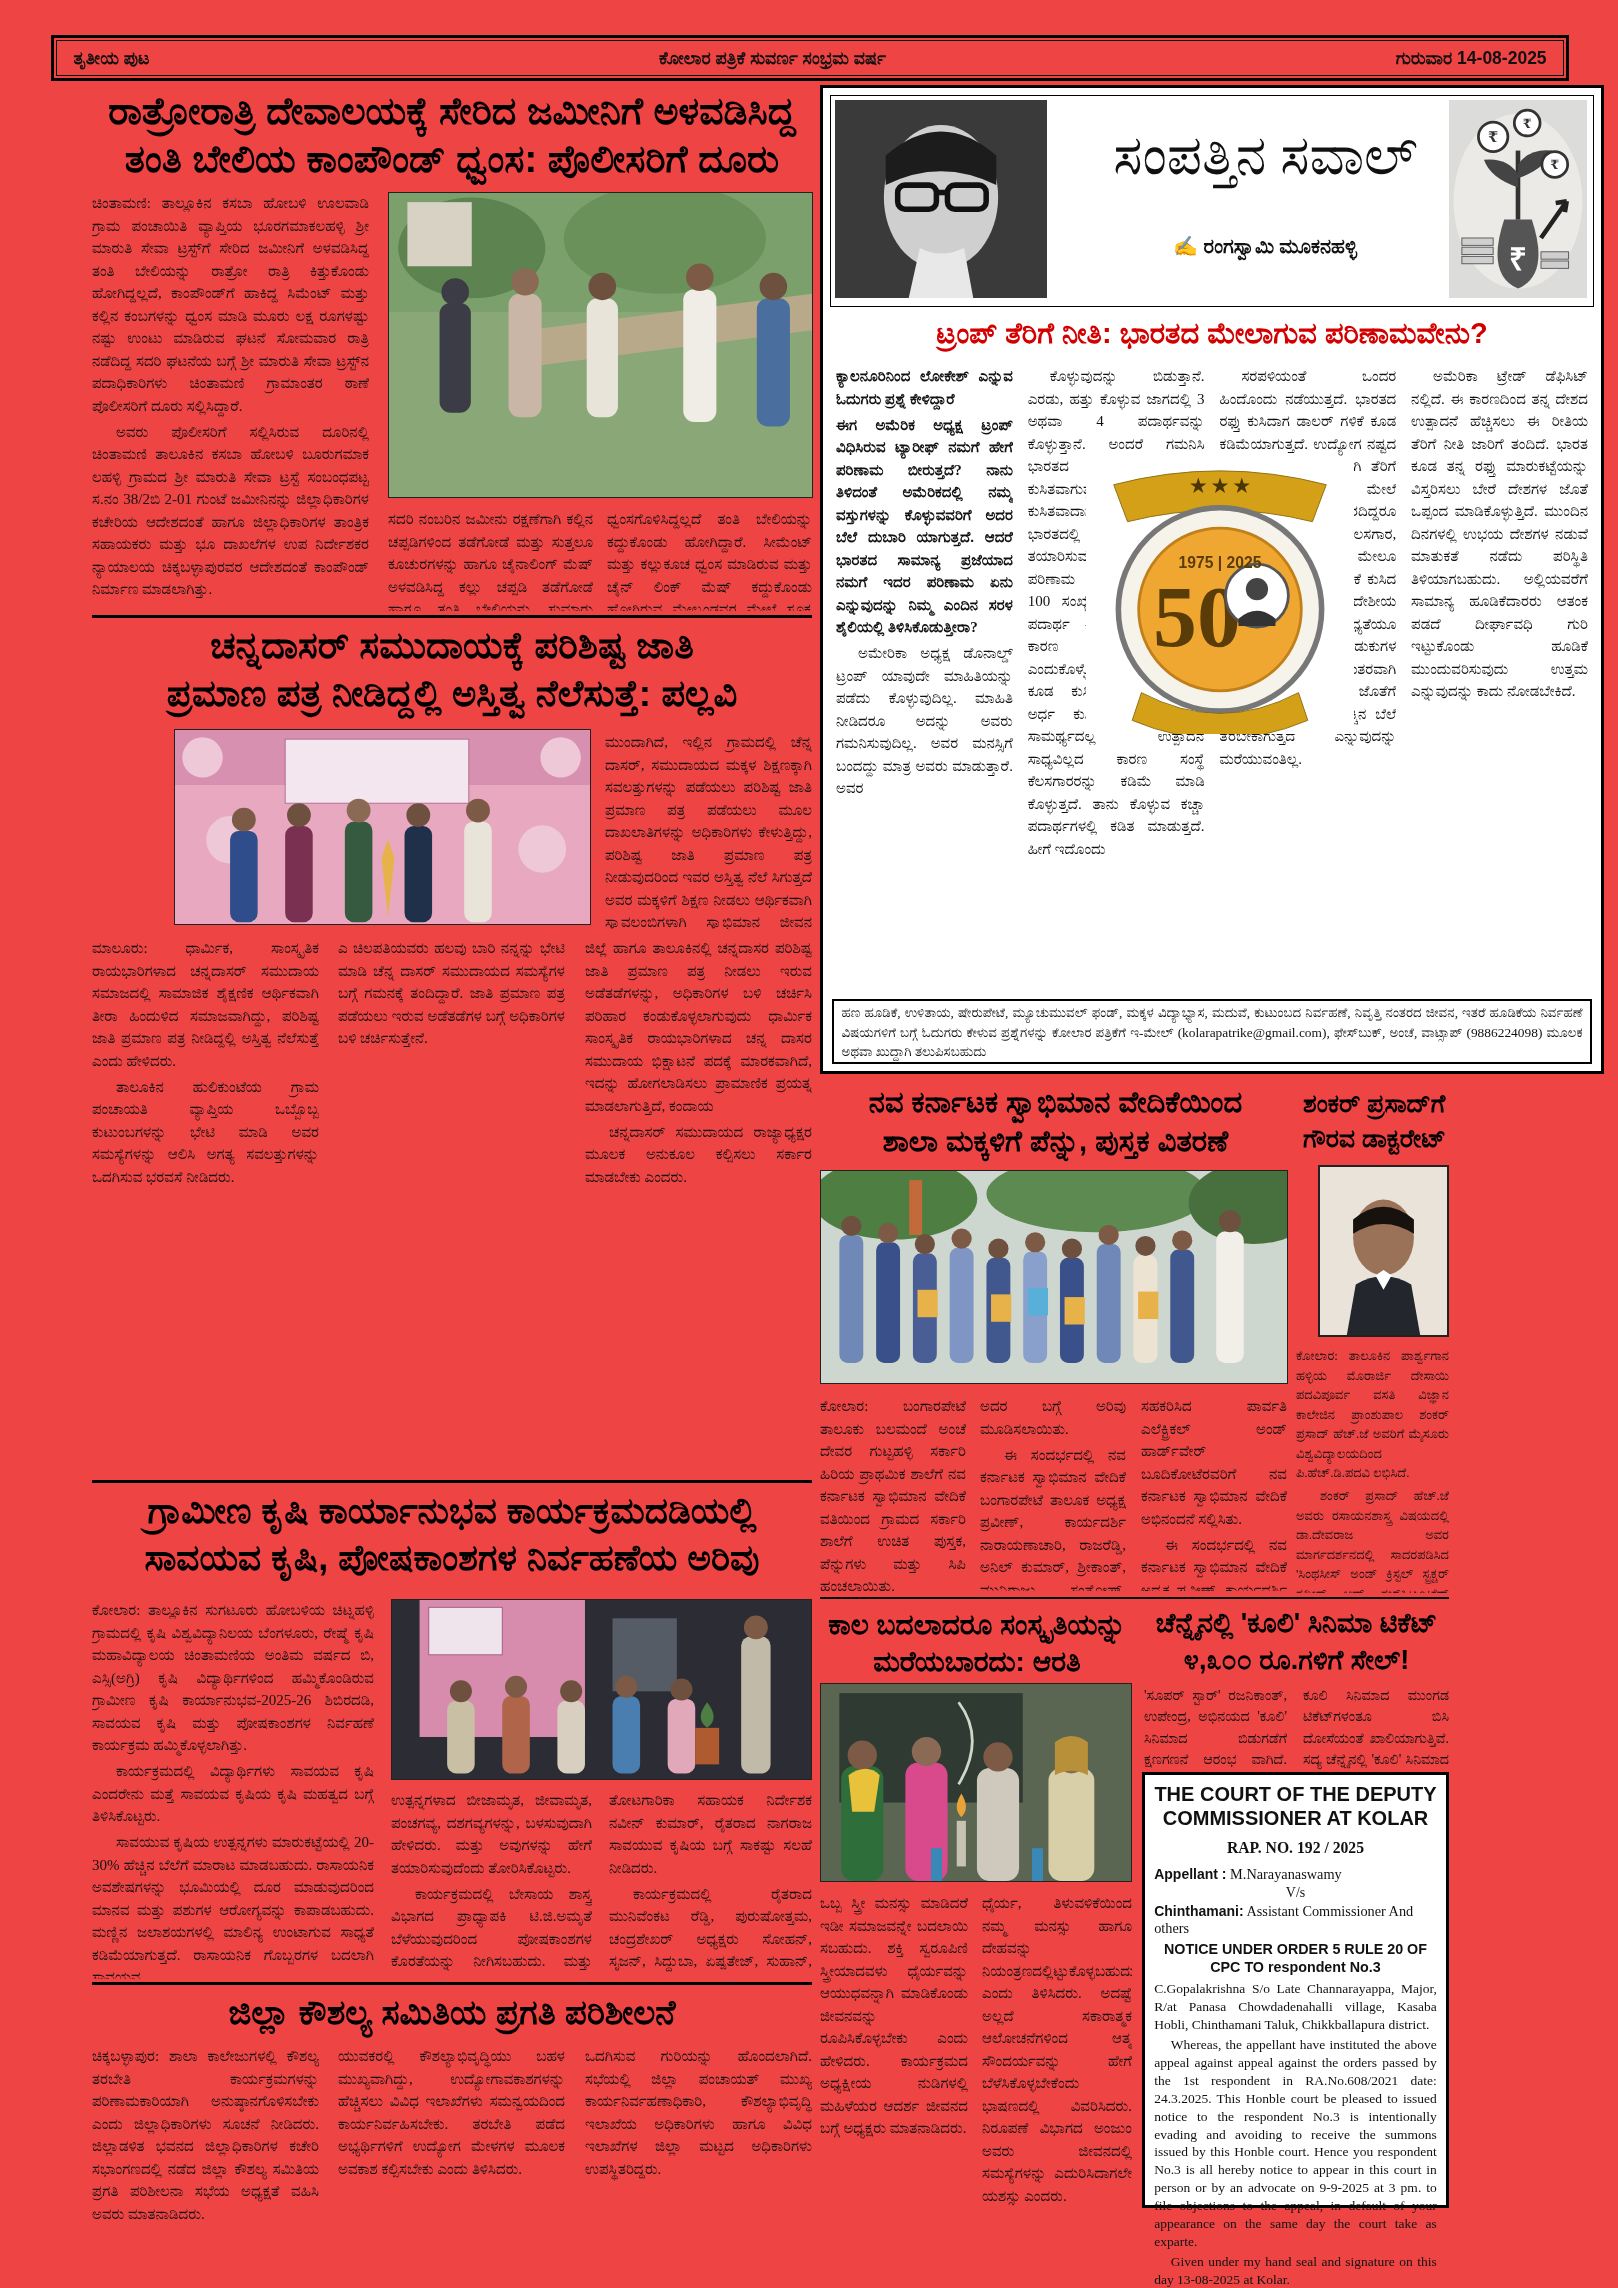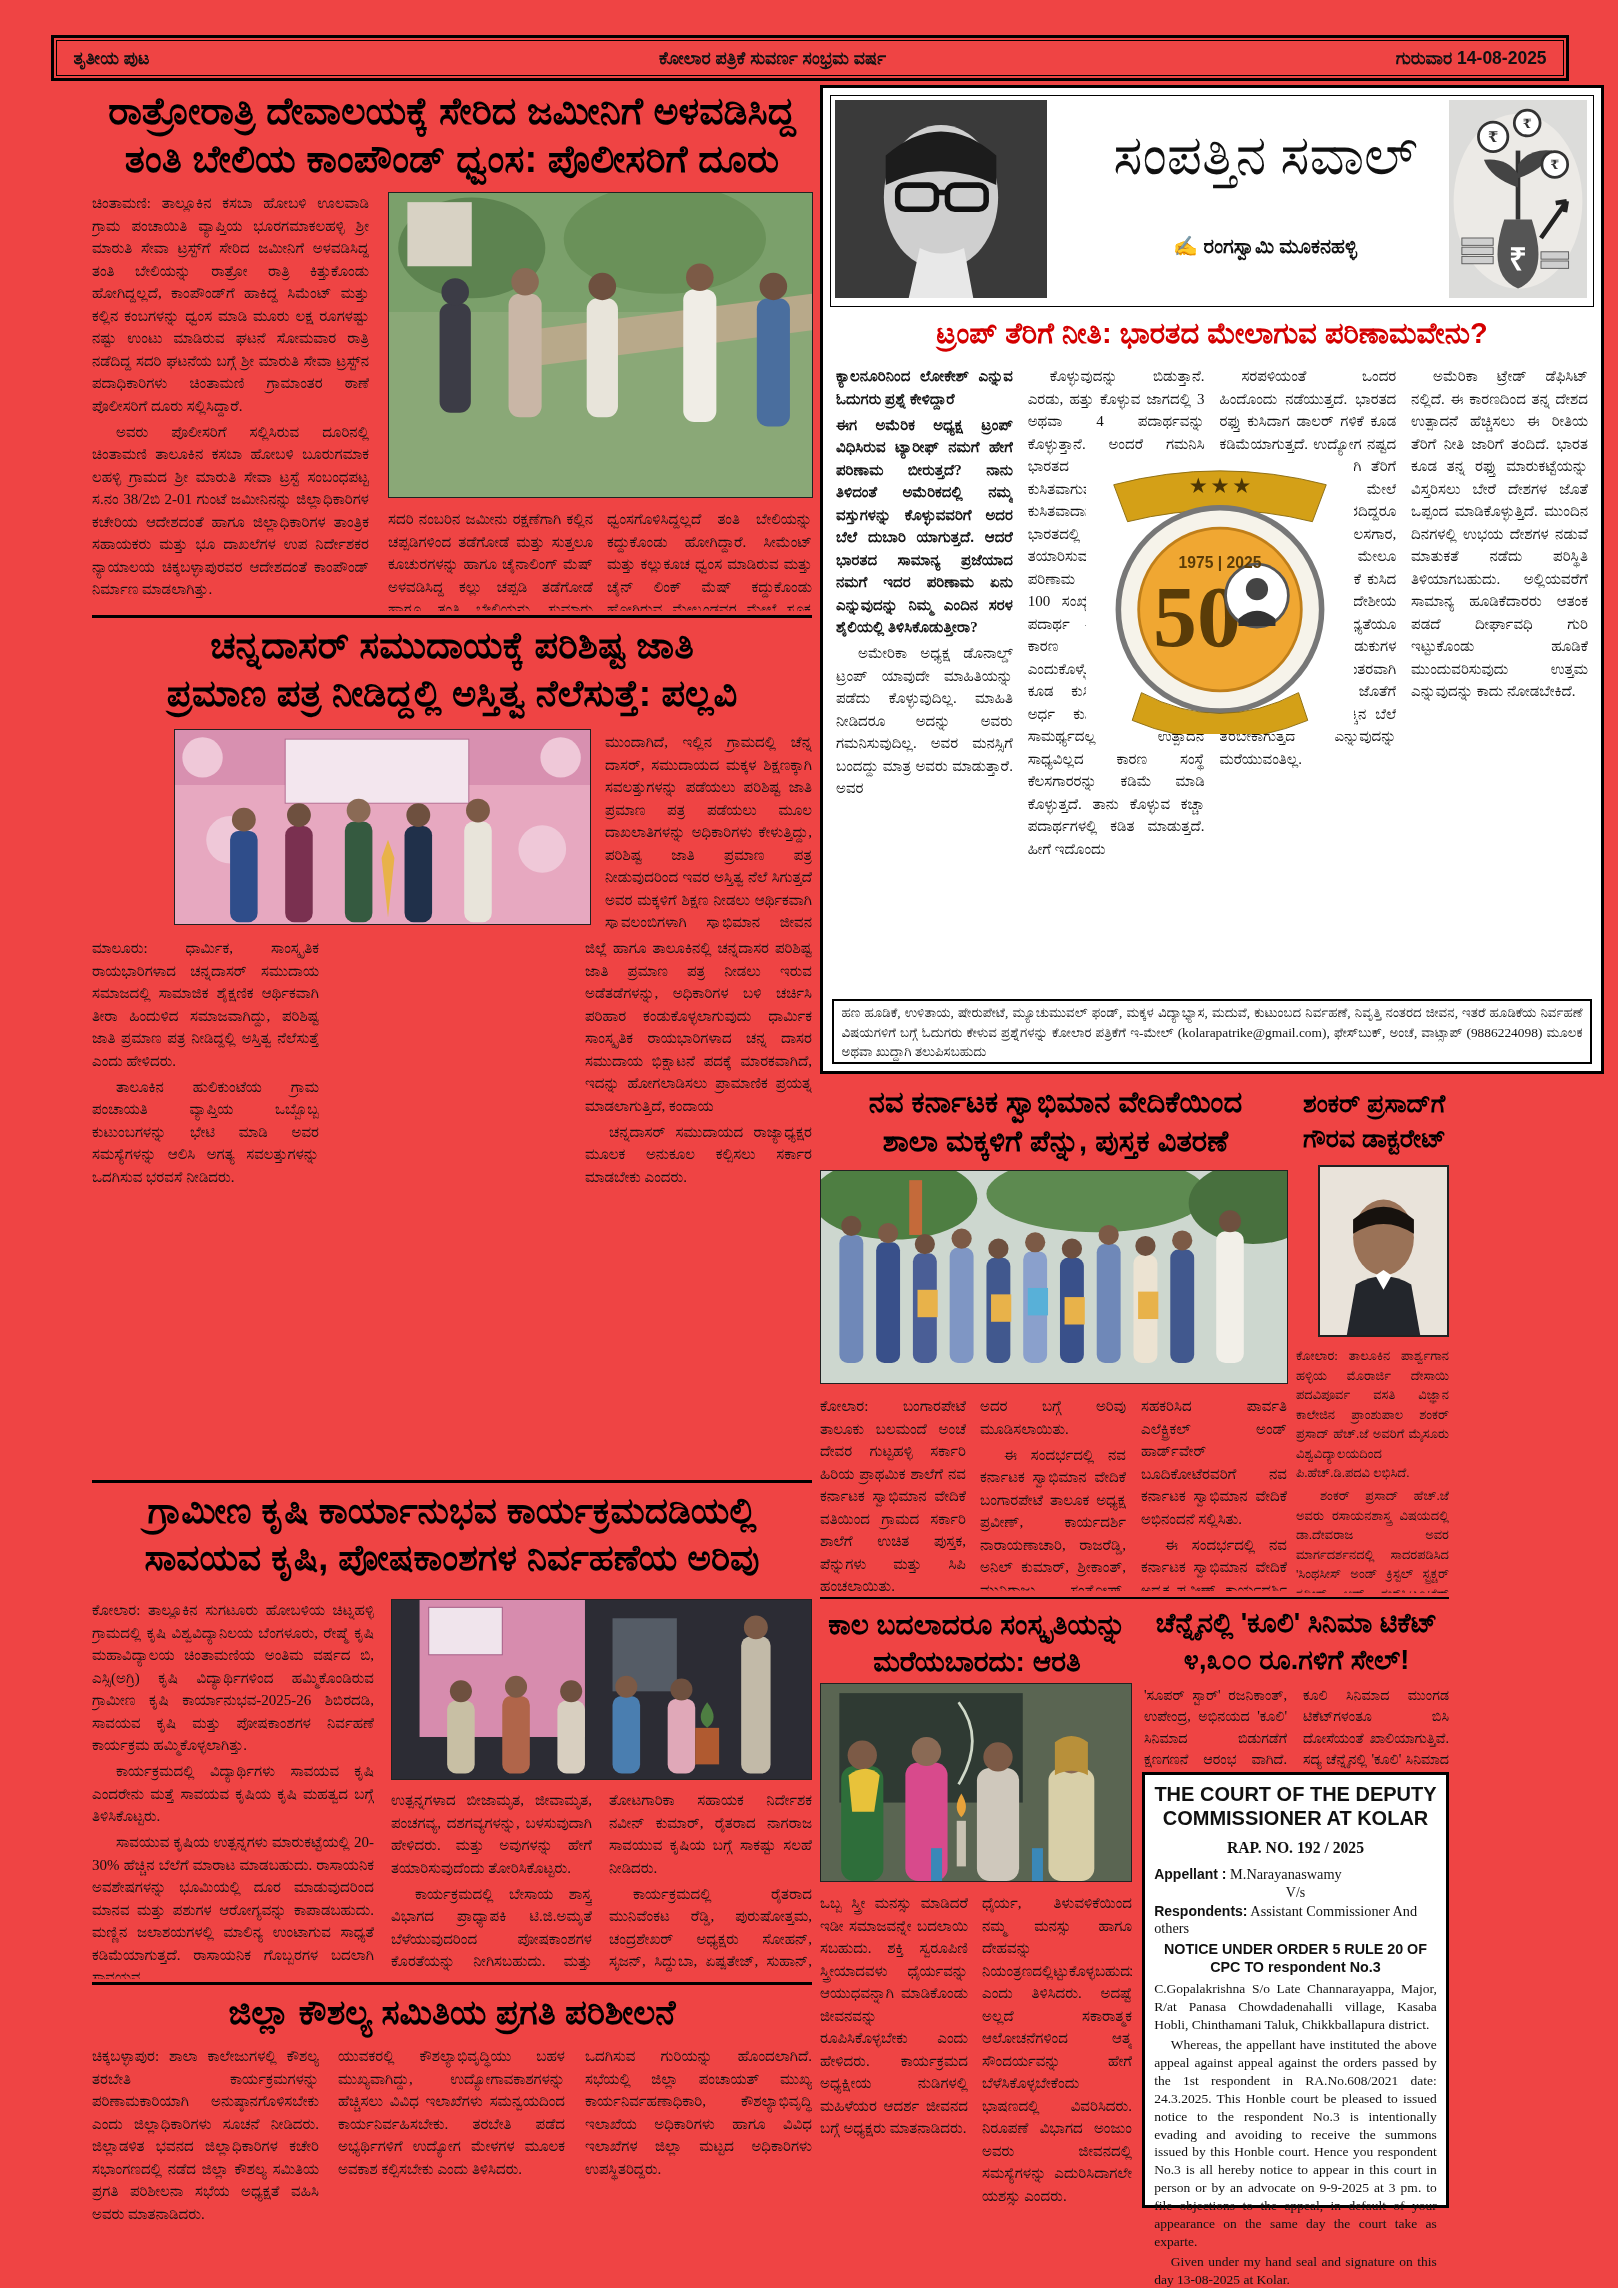--- a/index.html
+++ b/index.html
@@ -129,20 +129,23 @@
     </svg>
   </div>
   <div class="bodycol" style="left:605px;top:731px;width:207px;height:198px;">
     <p class="noindent">ಮುಂದಾಗಿದೆ, ಇಲ್ಲಿನ ಗ್ರಾಮದಲ್ಲಿ ಚೆನ್ನ ದಾಸರ್, ಸಮುದಾಯದ ಮಕ್ಕಳ ಶಿಕ್ಷಣಕ್ಕಾಗಿ ಸವಲತ್ತುಗಳನ್ನು ಪಡೆಯಲು ಪರಿಶಿಷ್ಟ ಜಾತಿ ಪ್ರಮಾಣ ಪತ್ರ ಪಡೆಯಲು ಮೂಲ ದಾಖಲಾತಿಗಳನ್ನು ಅಧಿಕಾರಿಗಳು ಕೇಳುತ್ತಿದ್ದು, ಪರಿಶಿಷ್ಟ ಜಾತಿ ಪ್ರಮಾಣ ಪತ್ರ ನೀಡುವುದರಿಂದ ಇವರ ಅಸ್ತಿತ್ವ ನೆಲೆ ಸಿಗುತ್ತದೆ ಅವರ ಮಕ್ಕಳಿಗೆ ಶಿಕ್ಷಣ ನೀಡಲು ಆರ್ಥಿಕವಾಗಿ ಸ್ವಾವಲಂಬಿಗಳಾಗಿ ಸ್ವಾಭಿಮಾನ ಜೀವನ ನಡೆಸಲು ಸಾಧ್ಯವಾಗುತ್ತದೆ.</p>
   </div>
 
   <div class="bodycol" style="left:92px;top:937px;width:227px;height:535px;">
     <p class="noindent">ಮಾಲೂರು: ಧಾರ್ಮಿಕ, ಸಾಂಸ್ಕೃತಿಕ ರಾಯಭಾರಿಗಳಾದ ಚನ್ನದಾಸರ್ ಸಮುದಾಯ ಸಮಾಜದಲ್ಲಿ ಸಾಮಾಜಿಕ ಶೈಕ್ಷಣಿಕ ಆರ್ಥಿಕವಾಗಿ ತೀರಾ ಹಿಂದುಳಿದ ಸಮಾಜವಾಗಿದ್ದು, ಪರಿಶಿಷ್ಟ ಜಾತಿ ಪ್ರಮಾಣ ಪತ್ರ ನೀಡಿದ್ದಲ್ಲಿ ಅಸ್ತಿತ್ವ ನೆಲೆಸುತ್ತೆ ಎಂದು ಹೇಳಿದರು.</p>
     <p>ತಾಲೂಕಿನ ಹುಲಿಕುಂಟೆಯ ಗ್ರಾಮ ಪಂಚಾಯತಿ ವ್ಯಾಪ್ತಿಯ ಒಬ್ಬೊಬ್ಬ ಕುಟುಂಬಗಳನ್ನು ಭೇಟಿ ಮಾಡಿ ಅವರ ಸಮಸ್ಯೆಗಳನ್ನು ಆಲಿಸಿ ಅಗತ್ಯ ಸವಲತ್ತುಗಳನ್ನು ಒದಗಿಸುವ ಭರವಸೆ ನೀಡಿದರು.</p>
   </div>
+  <div class="bodycol" style="left:338px;top:937px;width:227px;height:535px;">
+    <p class="noindent">ಎ ಚಿಲಪತಿಯವರು ಹಲವು ಬಾರಿ ನನ್ನನ್ನು ಭೇಟಿ ಮಾಡಿ ಚೆನ್ನ ದಾಸರ್ ಸಮುದಾಯದ ಸಮಸ್ಯೆಗಳ ಬಗ್ಗೆ ಗಮನಕ್ಕೆ ತಂದಿದ್ದಾರೆ. ಜಾತಿ ಪ್ರಮಾಣ ಪತ್ರ ಪಡೆಯಲು ಇರುವ ಅಡೆತಡೆಗಳ ಬಗ್ಗೆ ಅಧಿಕಾರಿಗಳ ಬಳಿ ಚರ್ಚಿಸುತ್ತೇನೆ.</p>
+  </div>
   <div class="bodycol" style="left:585px;top:937px;width:227px;height:535px;">
     <p class="noindent">ಜಿಲ್ಲೆ ಹಾಗೂ ತಾಲೂಕಿನಲ್ಲಿ ಚನ್ನದಾಸರ ಪರಿಶಿಷ್ಟ ಜಾತಿ ಪ್ರಮಾಣ ಪತ್ರ ನೀಡಲು ಇರುವ ಅಡೆತಡೆಗಳನ್ನು, ಅಧಿಕಾರಿಗಳ ಬಳಿ ಚರ್ಚಿಸಿ ಪರಿಹಾರ ಕಂಡುಕೊಳ್ಳಲಾಗುವುದು ಧಾರ್ಮಿಕ ಸಾಂಸ್ಕೃತಿಕ ರಾಯಭಾರಿಗಳಾದ ಚನ್ನ ದಾಸರ ಸಮುದಾಯ ಭಿಕ್ಷಾಟನೆ ಪದಕ್ಕೆ ಮಾರಕವಾಗಿದೆ, ಇದನ್ನು ಹೋಗಲಾಡಿಸಲು ಪ್ರಾಮಾಣಿಕ ಪ್ರಯತ್ನ ಮಾಡಲಾಗುತ್ತಿದೆ, ಕಂದಾಯ</p>
     <p>ಚನ್ನದಾಸರ್ ಸಮುದಾಯದ ರಾಜ್ಯಾಧ್ಯಕ್ಷರ ಮೂಲಕ ಅನುಕೂಲ ಕಲ್ಪಿಸಲು ಸರ್ಕಾರ ಮಾಡಬೇಕು ಎಂದರು.</p>
   </div>
 
   <div class="hrule" style="left:92px;top:1480px;width:720px;"></div>
 
   <div class="headline" style="left:92px;top:1490px;width:720px;font-size:36px;">ಗ್ರಾಮೀಣ ಕೃಷಿ ಕಾರ್ಯಾನುಭವ ಕಾರ್ಯಕ್ರಮದಡಿಯಲ್ಲಿ</div>
   <div class="headline" style="left:92px;top:1537px;width:720px;font-size:36px;">ಸಾವಯವ ಕೃಷಿ, ಪೋಷಕಾಂಶಗಳ ನಿರ್ವಹಣೆಯ ಅರಿವು</div>
 
@@ -404,21 +407,21 @@
   <div class="notice">
     <div class="t1">THE COURT OF THE DEPUTY</div>
     <div class="t1">COMMISSIONER AT KOLAR</div>
     <div class="case">RAP. NO. 192 / 2025</div>
     <div class="row">
       <b>Appellant :</b>
       <span>M.Narayanaswamy</span>
     </div>
     <div class="vs">V/s</div>
     <div class="row">
-      <b>Respondents:</b>
+      <b>Chinthamani:</b>
       <span>Assistant Commissioner And others</span>
     </div>
     <div class="nt">
       <span>NOTICE UNDER ORDER 5 RULE 20 OF</span><br>
       <span>CPC TO respondent No.3</span>
     </div>
     <div class="bd">C.Gopalakrishna S/o Late Channarayappa, Major, R/at Panasa Chowdadenahalli village, Kasaba Hobli, Chinthamani Taluk, Chikkballapura district.</div>
     <div class="bd ind">Whereas, the appellant have instituted the above appeal against appeal against the orders passed by the 1st respondent in RA.No.608/2021 date: 24.3.2025. This Honble court be pleased to issued notice to the respondent No.3 is intentionally evading and avoiding to receive the summons issued by this Honble court. Hence you respondent No.3 is all hereby notice to appear in this court in person or by an advocate on 9-9-2025 at 3 pm. to file objections to the appeal, in default of your appearance on the same day the court take as exparte.</div>
     <div class="bd ind">Given under my hand seal and signature on this day 13-08-2025 at Kolar.</div>
 

